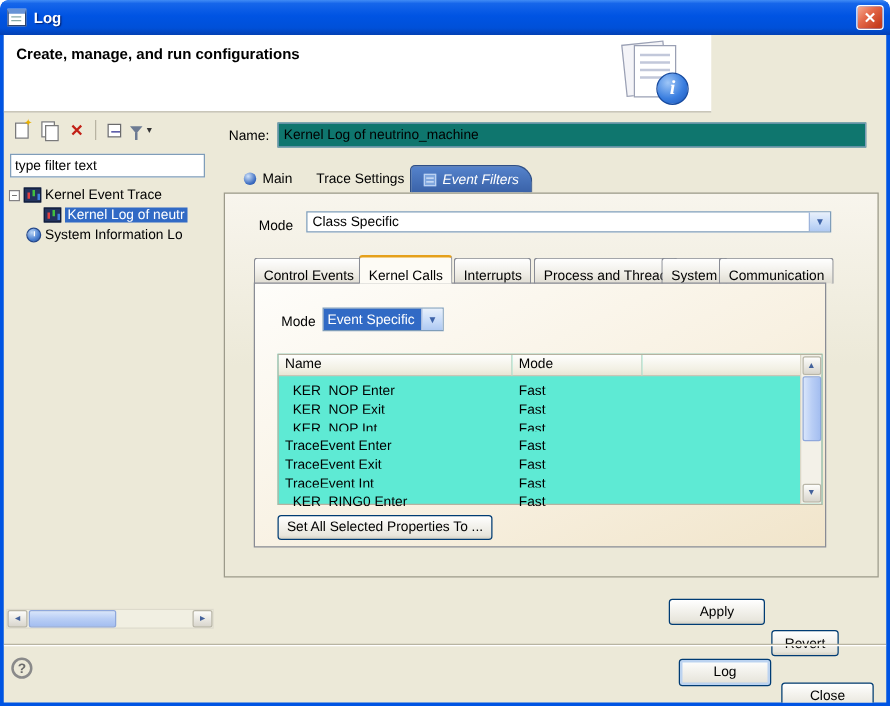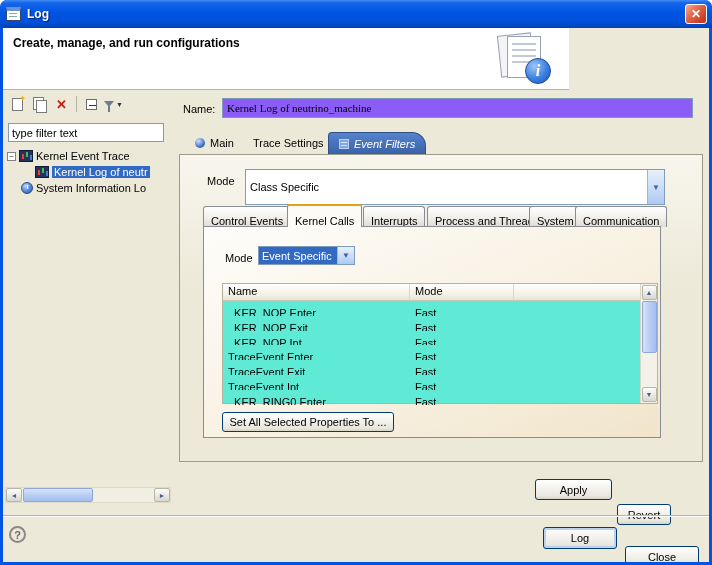--- a/index.html
+++ b/index.html
@@ -70,38 +70,38 @@
 
   .hscroll{position:absolute;left:2px;top:459px;width:166px;height:16px;display:flex;background:#F1EFE2;border:1px solid #DDDACB}
   .sb-btn{width:16px;height:14px;flex:none;background:linear-gradient(to bottom,#FDFDFB,#D9D6CD);border:1px solid #B9B6A8;border-radius:2px;
     color:#44629B;font-size:7px;display:flex;align-items:center;justify-content:center;cursor:pointer}
   .h-thumb{width:70px;height:14px;margin-left:1px;background:linear-gradient(to bottom,#D8E5FB,#B9CEF5 50%,#A4BEF0);
     border:1px solid #8FA8DC;border-radius:2px;cursor:pointer}
   .h-track{flex:1}
 
   
   .name-label{position:absolute;left:180px;top:75px}
-  .name-field{position:absolute;left:219px;top:70px;width:471px;height:20px;border:1px solid #7F9DB9;background:#8b5cf6;
-    padding:2px 4px;font-family:Liberation Serif, serif;font-size:11px}
+  .name-field{position:absolute;left:219px;top:70px;width:471px;height:20px;border:1px solid #7F9DB9;background:#0f766e;
+    padding:2px 4px;font-family:Liberation Sans, sans-serif;font-size:11px}
 
   .cfg-tab{position:absolute;top:104px;height:22px;display:flex;align-items:center;gap:5px;padding:0 10px;cursor:pointer}
   .cfg-tab.t-main{left:182px}
   .cfg-tab.t-trace{left:240px}
   .cfg-tab.t-event{left:325px;background:linear-gradient(to bottom,#5583CC,#3A62A8);color:#fff;font-style:italic;
     border:1px solid #2E4F87;border-bottom:none;border-radius:4px 14px 0 0}
   .radio-ico{width:10px;height:10px;border-radius:50%;background:radial-gradient(circle at 35% 30%,#CFE2FA,#3C6CC0 65%,#24489A);flex:none}
   .filter-ico{width:10px;height:10px;flex:none;border:1px solid #BCD2F2;background:#7FA6DE;position:relative}
   .filter-ico::before{content:"";position:absolute;left:1px;top:2px;width:6px;height:1px;background:#DCE8FA;box-shadow:0 3px 0 #DCE8FA}
 
   .tab-content{position:absolute;left:176px;top:126px;width:524px;height:308px;border:1px solid #9C9A8A;
     background:linear-gradient(to bottom,#F8F5ED,#ECE9D8 45%)}
 
   .mode-label{position:absolute;left:204px;top:147px}
   .combo{position:absolute;border:1px solid #7F9DB9;background:#fff;display:flex;align-items:center;cursor:pointer}
-  .combo-main{left:242px;top:141px;width:420px;height:36px}
+  .combo-main{left:242px;top:141px;width:420px;height:17px}
   .combo-val{flex:1;padding:0 4px;overflow:hidden;white-space:nowrap}
   .combo-btn{width:17px;height:100%;flex:none;background:linear-gradient(to bottom,#E8F0FB,#C6DAF8 60%,#AFC9F2);
     border-left:1px solid #9DB4DC;display:flex;align-items:center;justify-content:center;color:#3E63A8;font-size:8px}
   .combo-btn::before{content:"▼"}
 
   .xp-tab{position:absolute;top:178px;height:21px;padding:0 7px;display:flex;align-items:flex-end;
     background:linear-gradient(to bottom,#FFFFFF,#EFEDE6 60%,#DEDBD1);border:1px solid #898C95;border-bottom:none;
     border-radius:3px 3px 0 0;cursor:pointer;white-space:nowrap}
   .xp-tab.active{top:176px;height:23px;background:#FDFBF5;z-index:3;border-top:2px solid #E5A01A}
   .xt0{left:200px}.xt1{left:284px}.xt2{left:360px}.xt3{left:424px}.xt4{left:526px}.xt5{left:572px}

